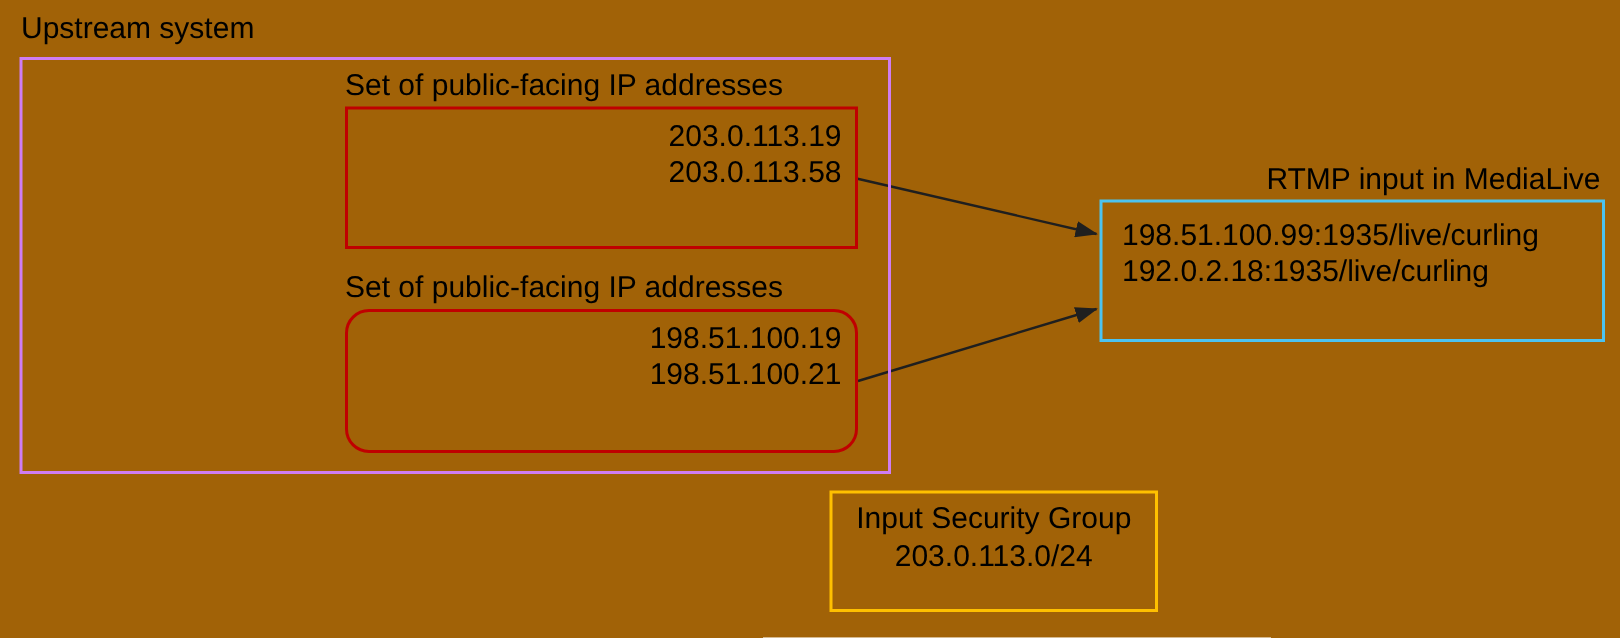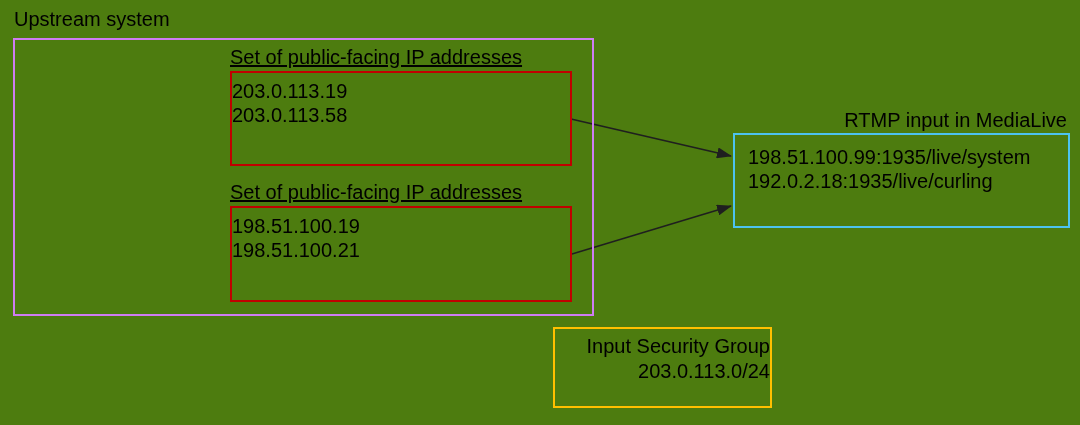--- a/index.html
+++ b/index.html
@@ -6,50 +6,51 @@
     margin: 0;
     padding: 0;
     background: #ffffff;
     font-family: "Liberation Sans", sans-serif;
     color: var(--text, #000);
   }
   .canvas {
     position: relative;
     width: 1080px;
     height: 425px;
-    background: #4d7c0f;
+    background: #a16207;
     overflow: hidden;
     font-size: 20px;
     line-height: 24px;
   }
   .abs { position: absolute; }
 
   .upstream-label {
     left: 14px; top: 7px;
     white-space: nowrap;
   }
   .upstream-box {
     left: 13px; top: 38px;
     width: 581px; height: 278px;
     border: 2.5px solid var(--upstream_border, #cf7df2);
     box-sizing: border-box;
     background: transparent;
   }
-  .set-label { white-space: nowrap; text-decoration: underline; }
+  .set-label { white-space: nowrap; }
   .set-label-1 { left: 230px; top: 45px; }
   .set-label-2 { left: 230px; top: 180px; }
 
   .red-box {
     width: 342px; height: 95px;
     border: 2.5px solid var(--ip_box_border, #c00000);
     box-sizing: border-box;
+    text-align: right;
     padding: 7px 9px 0 0;
   }
   .red-box-1 { left: 230px; top: 71px; }
-  .red-box-2 { left: 230px; top: 206px; height: 96px; }
+  .red-box-2 { left: 230px; top: 206px; height: 96px; border-radius: 16px; }
   .red-box div { line-height: 23.5px; }
 
   .rtmp-label {
     left: 733px; top: 108px;
     width: 334px;
     text-align: right;
     white-space: nowrap;
   }
   .blue-box {
     left: 733px; top: 133px;
@@ -58,21 +59,21 @@
     box-sizing: border-box;
     padding: 10px 0 0 13px;
   }
   .blue-box .endpoint-2 { }
 
   .yellow-box {
     left: 553px; top: 327px;
     width: 219px; height: 81px;
     border: 2.5px solid var(--security_box_border, #ffc000);
     box-sizing: border-box;
-    text-align: right;
+    text-align: center;
     padding-top: 5px;
   }
   .yellow-box div { line-height: 25px; }
 
   .arrows-layer {
     left: 0; top: 0;
     width: 1080px; height: 425px;
     pointer-events: none;
   }
 </style>
@@ -102,21 +103,21 @@
   </div>
 
   <div class="abs set-label set-label-2">Set of public-facing IP addresses</div>
   <div class="abs red-box red-box-2">
     <div>198.51.100.19</div>
     <div>198.51.100.21</div>
   </div>
 
   <div class="abs rtmp-label">RTMP input in MediaLive</div>
   <div class="abs blue-box">
-    <div class="endpoint-1">198.51.100.99:1935/live/system</div>
+    <div class="endpoint-1">198.51.100.99:1935/live/curling</div>
     <div class="endpoint-2">192.0.2.18:1935/live/curling</div>
   </div>
 
   <div class="abs yellow-box">
     <div>Input Security Group</div>
     <div>203.0.113.0/24</div>
   </div>
 
 </div>
 

